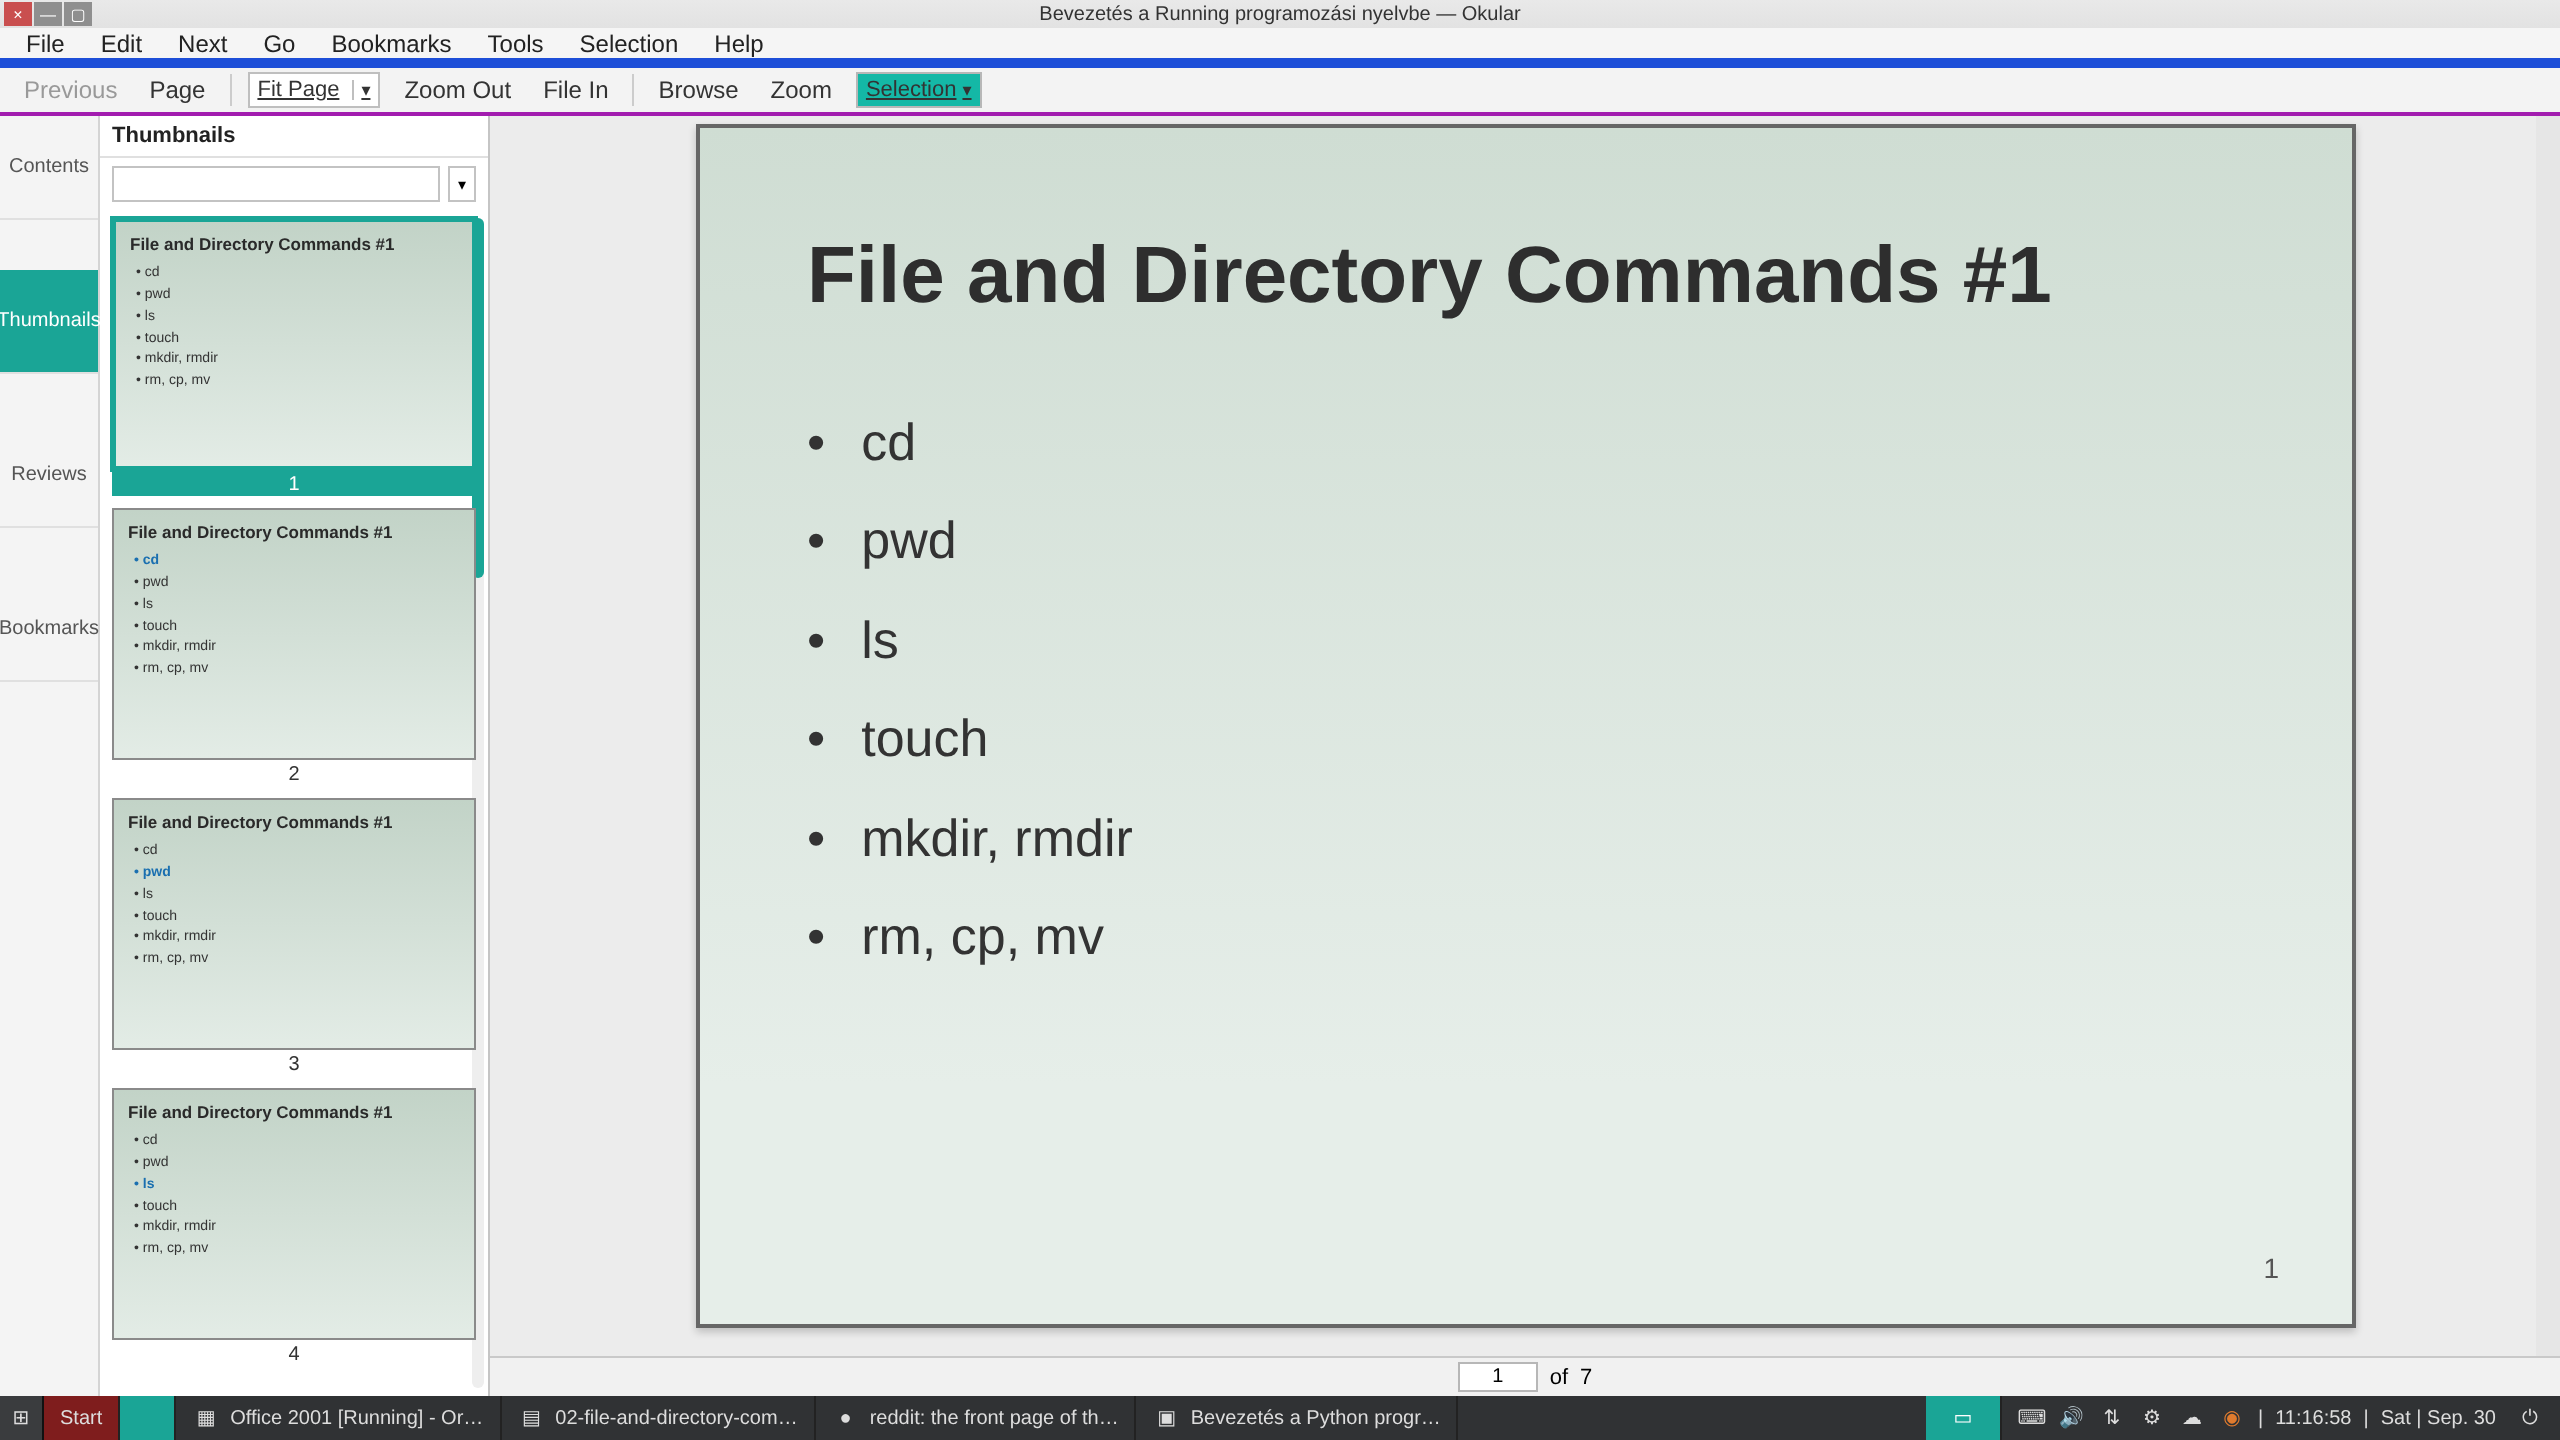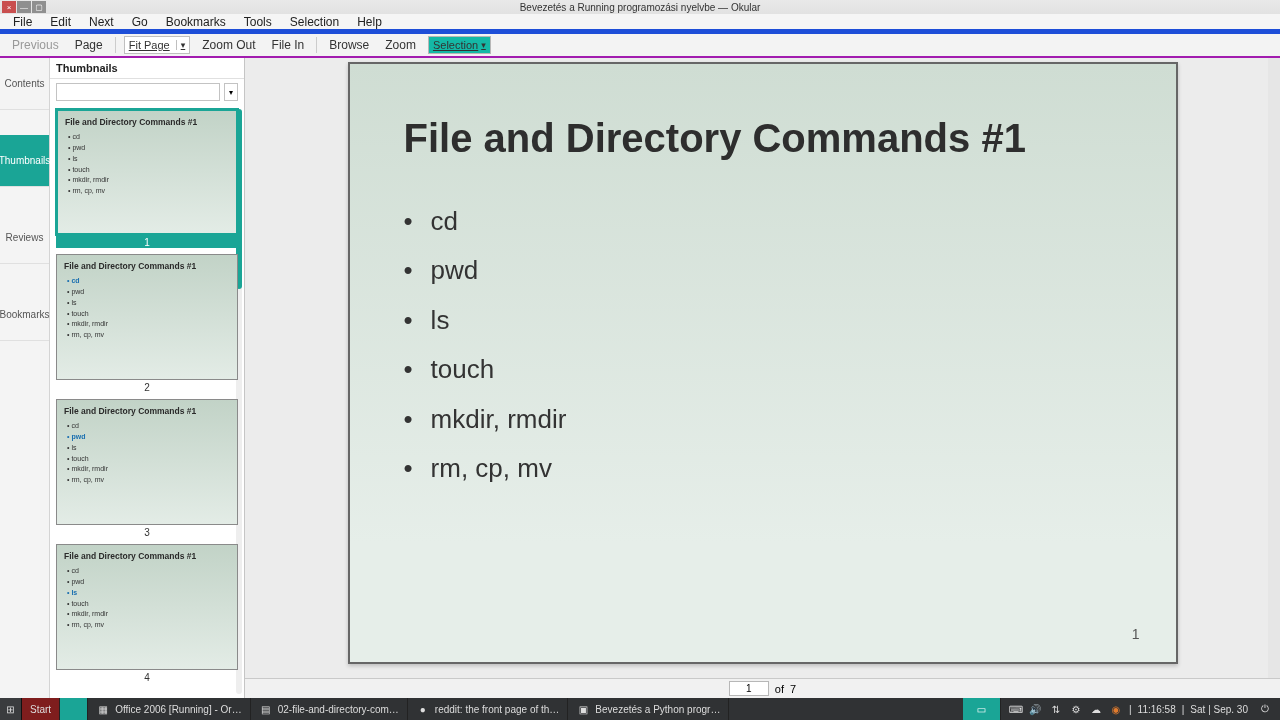--- a/index.html
+++ b/index.html
@@ -212,21 +212,21 @@
     </div>
   </div>
 </div>
 
 <div class="taskbar">
   <div class="ticon" style="width:22px;height:22px;background:#3a3c3e;border-right:1px solid #111">⊞</div>
   <div class="tseg" style="background:#7f1d1d">Start</div>
   <div class="tseg active" style="width:28px"></div>
   <div class="tseg">
       <span class="ticon">▦</span>
-      <span>Office 2006 [Running] - Or…</span>
+      <span>Office 2001 [Running] - Or…</span>
     </div>
   <div class="tseg">
       <span class="ticon">▤</span>
       <span>02-file-and-directory-com…</span>
     </div>
   <div class="tseg">
       <span class="ticon">●</span>
       <span>reddit: the front page of th…</span>
     </div>
   <div class="tseg">

